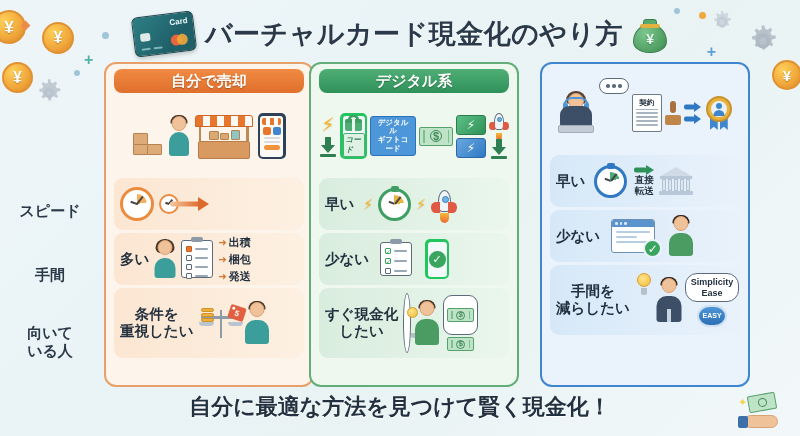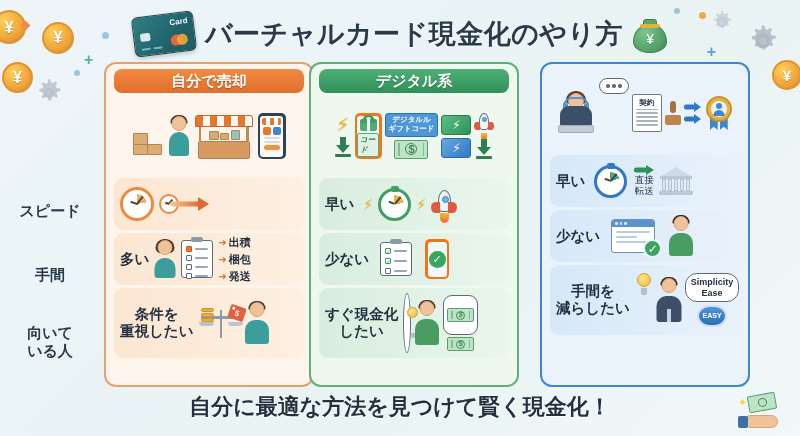--- a/index.html
+++ b/index.html
@@ -120,21 +120,21 @@
   .rk-finL{position:absolute;left:0;top:12px;width:9px;height:11px;background:#e05a43;
      border-radius:60% 0 0 60%;}
   .rk-finR{position:absolute;right:0;top:12px;width:9px;height:11px;background:#e05a43;
      border-radius:0 60% 60% 0;}
   .rk-fire{position:absolute;left:9px;bottom:-5px;width:9px;height:10px;
      background:linear-gradient(180deg,#f7b93c,#ec6a2c);border-radius:0 0 50% 50%;}
 
   .bolt{color:#f5b72e;font-size:19px;line-height:1;text-shadow:0 1px 1px rgba(160,100,0,.35);}
   .bolt.sm{font-size:14px;}
 
-  .phone{width:24px;height:40px;border-radius:5px;background:#f97316;padding:2.5px;flex:none;}
+  .phone{width:24px;height:40px;border-radius:5px;background:#22c55e;padding:2.5px;flex:none;}
   .phone-scr{width:100%;height:100%;background:#f3f8fb;border-radius:3px;
      display:flex;align-items:center;justify-content:center;}
   .check-badge{width:17px;height:17px;border-radius:50%;background:#3aa55f;color:#fff;
      display:flex;align-items:center;justify-content:center;font-size:11px;font-weight:bold;}
 
   .checklist{width:32px;height:38px;background:#fff;border:1.6px solid #5c6b7a;border-radius:3px;
      padding:5px 4px;display:flex;flex-direction:column;gap:3px;flex:none;position:relative;}
   .checklist:before{content:"";position:absolute;left:50%;top:-4px;transform:translateX(-50%);
      width:12px;height:5px;background:#8c9aa8;border-radius:2px;}
   .cl-row{display:flex;align-items:center;gap:3px;}
@@ -512,21 +512,21 @@
           <i class="gift" style="width:17px;height:16px;">
             <i class="gf-bowL"></i>
               <i class="gf-bowR"></i>
             <i class="gf-box" style="width:17px;height:11px;"></i>
             <i class="gf-lid" style="width:17px;height:4px;top:4px;"></i>
             <i class="gf-rib" style="left:7px;height:13px;width:3px;"></i>
           </i>
           <i class="code-chip">コード</i>
         </span>
       </div>
-      <div style="display:flex;flex-direction:column;gap:3px;align-items:center;">
+      <div style="display:flex;flex-direction:row;gap:3px;align-items:center;">
         <span class="tag-badge">デジタルル
 ギフトコード</span>
         <span class="bill">
             <span>$</span>
           </span>
       </div>
       <div style="display:flex;flex-direction:column;gap:3px;align-items:center;">
         <span class="gcard g">⚡</span>
         <span class="gcard b">⚡</span>
       </div>
@@ -660,21 +660,21 @@
       <div class="cell-text">早い</div>
       <div class="clock blue art" style="width:33px;height:33px;margin-left:4px;">
         <span class="sw-top b"></span>
         <span class="wedge b"></span>
       </div>
       <div style="display:flex;flex-direction:column;align-items:center;gap:1px;margin-left:2px;">
         <span class="arrow" style="width:20px;height:8px;">
           <i class="bar" style="width:13px;background:#2e9159;"></i>
           <i class="head" style="left:12px;border-top:5px solid transparent;border-bottom:5px solid transparent;border-left:8px solid #2e9159;"></i>
         </span>
-        <span style="font-size:9.5px;font-weight:normal;color:#23313f;line-height:1.1;white-space:pre-line;text-align:center;">直接
+        <span style="font-size:9.5px;font-weight:bold;color:#23313f;line-height:1.1;white-space:pre-line;text-align:center;">直接
 転送</span>
       </div>
       <div class="bank">
         <span class="bk-roof"></span>
         <span class="bk-roof2"></span>
         <span class="bk-cols">
             <i></i>
             <i></i>
             <i></i>
             <i></i>

